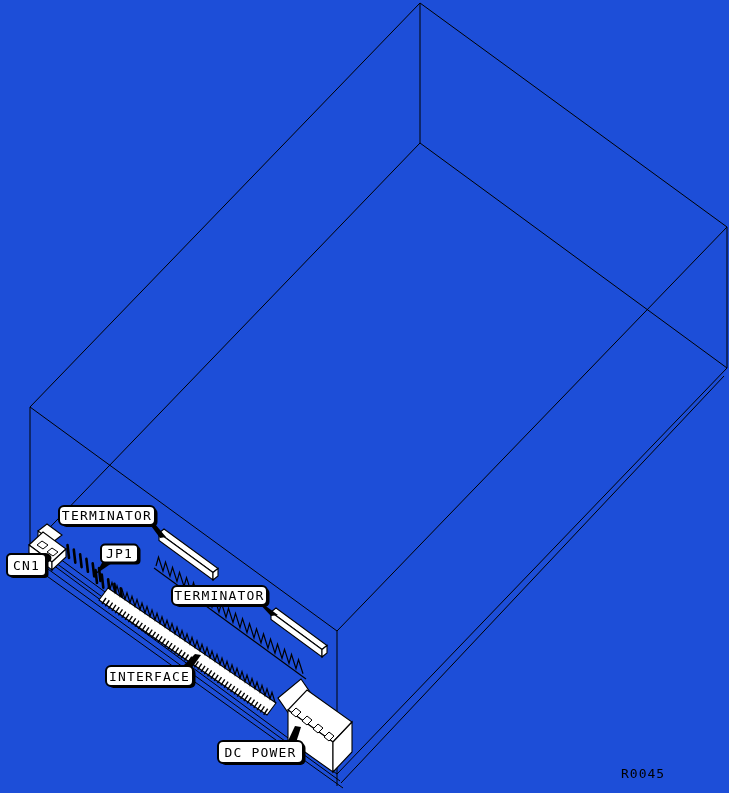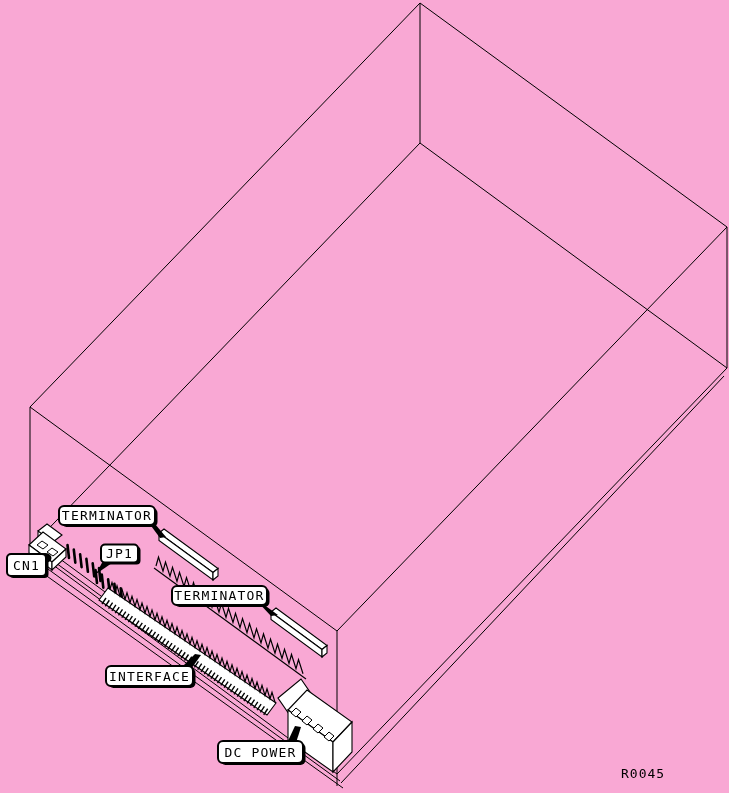--- a/index.html
+++ b/index.html
@@ -1,16 +1,16 @@
 <!DOCTYPE html>
 <html><head>
 <meta charset="utf-8">
 <style>
   html,body{margin:0;padding:0;background:#ffffff;}
-  .stage{position:relative;width:729px;height:793px;background:#f9a8d4;overflow:hidden;}
+  .stage{position:relative;width:729px;height:793px;background:#1d4ed8;overflow:hidden;}
   svg{display:block;}
   .wire{stroke:#000;stroke-width:1;fill:none;}
   .wire2{stroke:#000;stroke-width:1.1;fill:none;}
   .part{stroke:#000;stroke-width:1.1;fill:#fff;}
   .hole{stroke:#000;stroke-width:1;fill:#fff;}
   .teeth{stroke:#000;stroke-width:1.2;fill:none;}
   .hatch{stroke:#000;stroke-width:1.4;fill:none;}
   .pins{stroke:#000;stroke-width:2.6;fill:none;stroke-linecap:round;}
   .leader{fill:#000;stroke:none;}
   .callout-shadow{fill:#000;}

